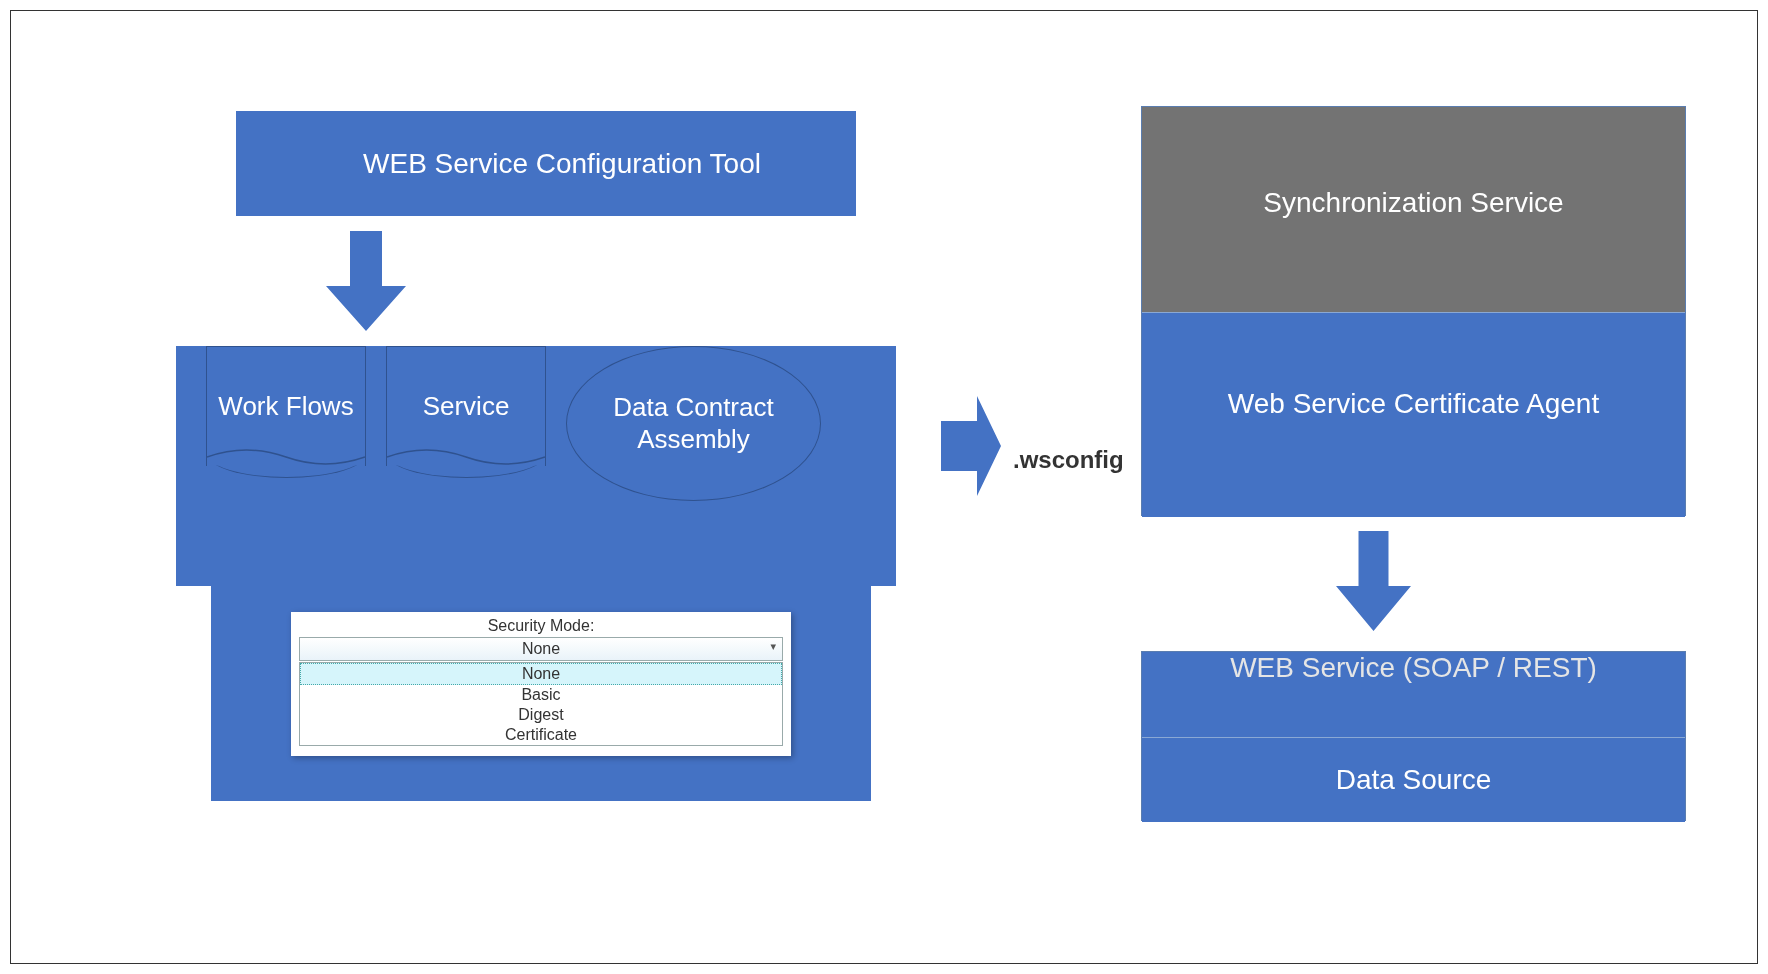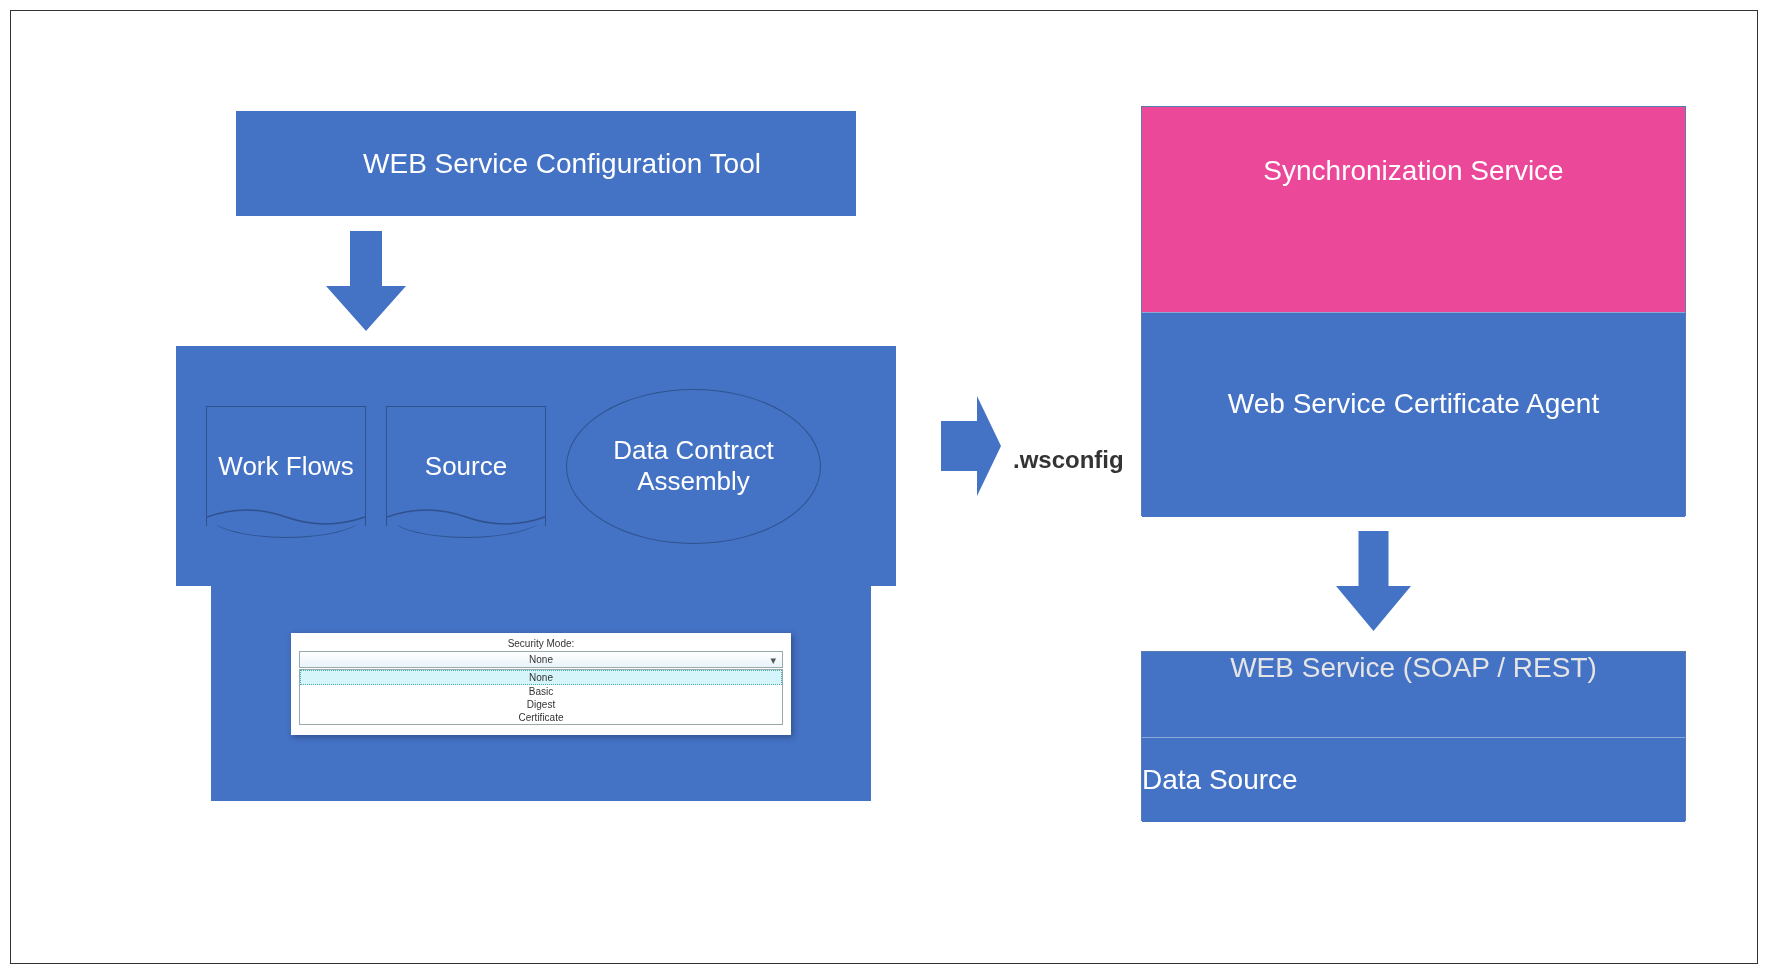--- a/index.html
+++ b/index.html
@@ -38,21 +38,21 @@
       width: 620px;
       height: 105px;
       padding-left: 32px;
     }
     .workflow-container {
       left: 165px;
       top: 335px;
       width: 720px;
       height: 240px;
       display: flex;
-      align-items: center;
+      align-items: flex-start;
       justify-content: flex-start;
       padding-left: 30px;
       gap: 20px;
     }
     .doc-shape {
       position: relative;
       width: 160px;
       height: 120px;
       border: 1.5px solid #2f528f;
       border-bottom: none;
@@ -104,21 +104,21 @@
       height: 235px;
       display: flex;
       align-items: center;
       justify-content: center;
     }
     .security-panel {
       background: white;
       color: #333;
       width: 500px;
       padding: 5px 8px 10px 8px;
-      font-size: 10px;
+      font-size: 16px;
       box-shadow: 2px 2px 6px rgba(0,0,0,0.3);
     }
     .security-label {
       margin-bottom: 2px;
     }
     .security-dropdown {
       border: 1px solid #9aa;
       background: linear-gradient(#ffffff, #e9f3f9);
       padding: 2px 6px;
       position: relative;
@@ -171,25 +171,25 @@
       position: absolute;
       left: 1130px;
       top: 95px;
       width: 545px;
       height: 410px;
       border: 1px solid #5a7db0;
     }
     .right-top-upper {
       width: 100%;
       height: 205px;
-      background: #ec4899;
+      background: #737373;
       display: flex;
       align-items: flex-start;
       justify-content: center;
-      padding-top: 48px;
+      padding-top: 80px;
       font-size: 28px;
       color: white;
     }
     .right-top-lower {
       width: 100%;
       height: 205px;
       background: #4472c4;
       border-top: 1px solid #8aa8d4;
       display: flex;
       align-items: flex-start;
@@ -216,21 +216,21 @@
       font-size: 28px;
       color: #e5e5e5;
     }
     .right-bottom-lower {
       width: 100%;
       height: 85px;
       background: #4472c4;
       border-top: 1px solid #8aa8d4;
       display: flex;
       align-items: center;
-      justify-content: flex-start;
+      justify-content: center;
       font-size: 28px;
       color: white;
     }
   </style>
 </head>
 <body>
 
 <div class="canvas">
 
   <div class="box config-tool-box">
@@ -240,21 +240,21 @@
   <div class="arrow-down" style="left: 315px; top: 220px;"></div>
 
   <div class="box workflow-container">
     <div class="doc-shape">
       <span>Work Flows</span>
       <svg class="doc-shape-wave" viewBox="0 0 160 20" preserveAspectRatio="none">
           <path d="M 0 10 Q 40 -4 80 10 Q 120 24 160 10" stroke="#2f528f" stroke-width="1.5" fill="none"></path>
         </svg>
     </div>
     <div class="doc-shape">
-      <span>Source</span>
+      <span>Service</span>
       <svg class="doc-shape-wave" viewBox="0 0 160 20" preserveAspectRatio="none">
           <path d="M 0 10 Q 40 -4 80 10 Q 120 24 160 10" stroke="#2f528f" stroke-width="1.5" fill="none"></path>
         </svg>
     </div>
     <div class="ellipse-shape">
       <span>Data Contract Assembly</span>
     </div>
   </div>
 
   <div class="box security-container">

